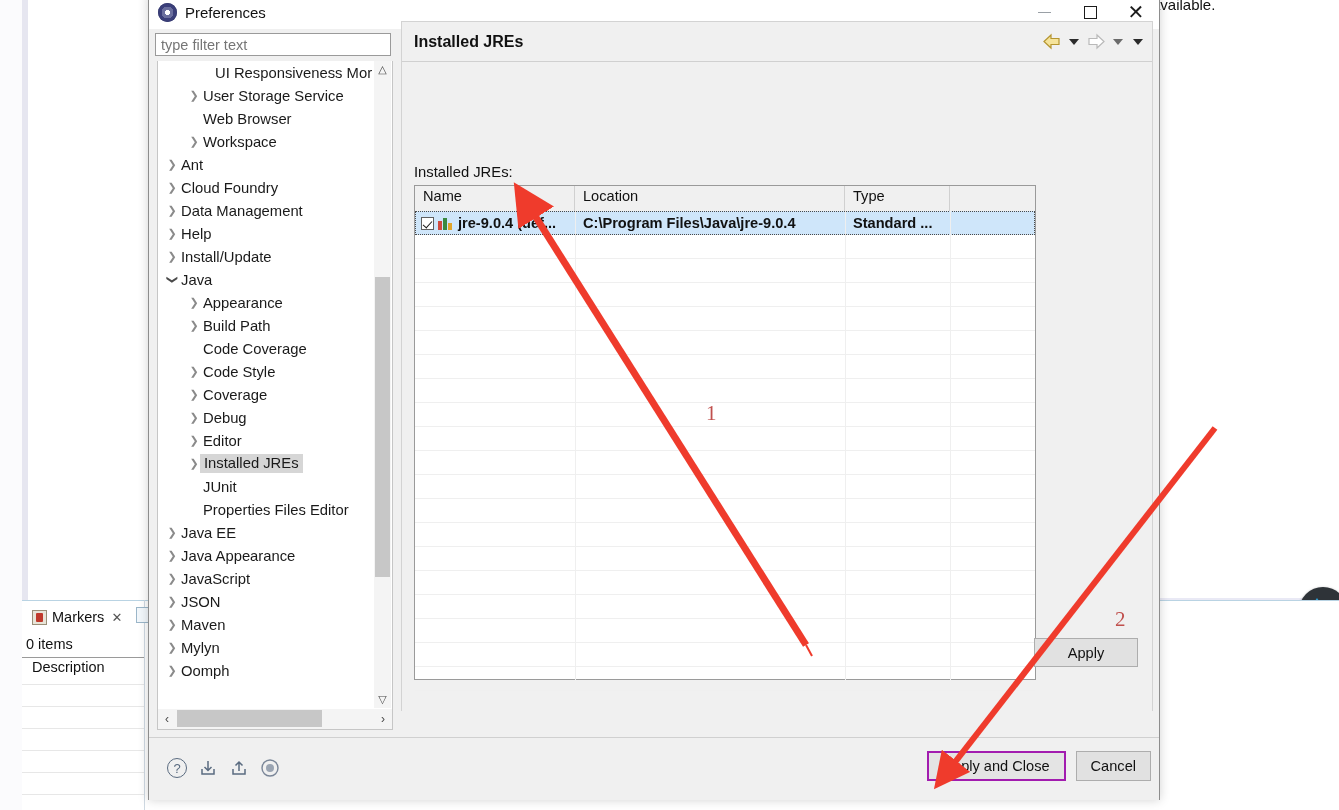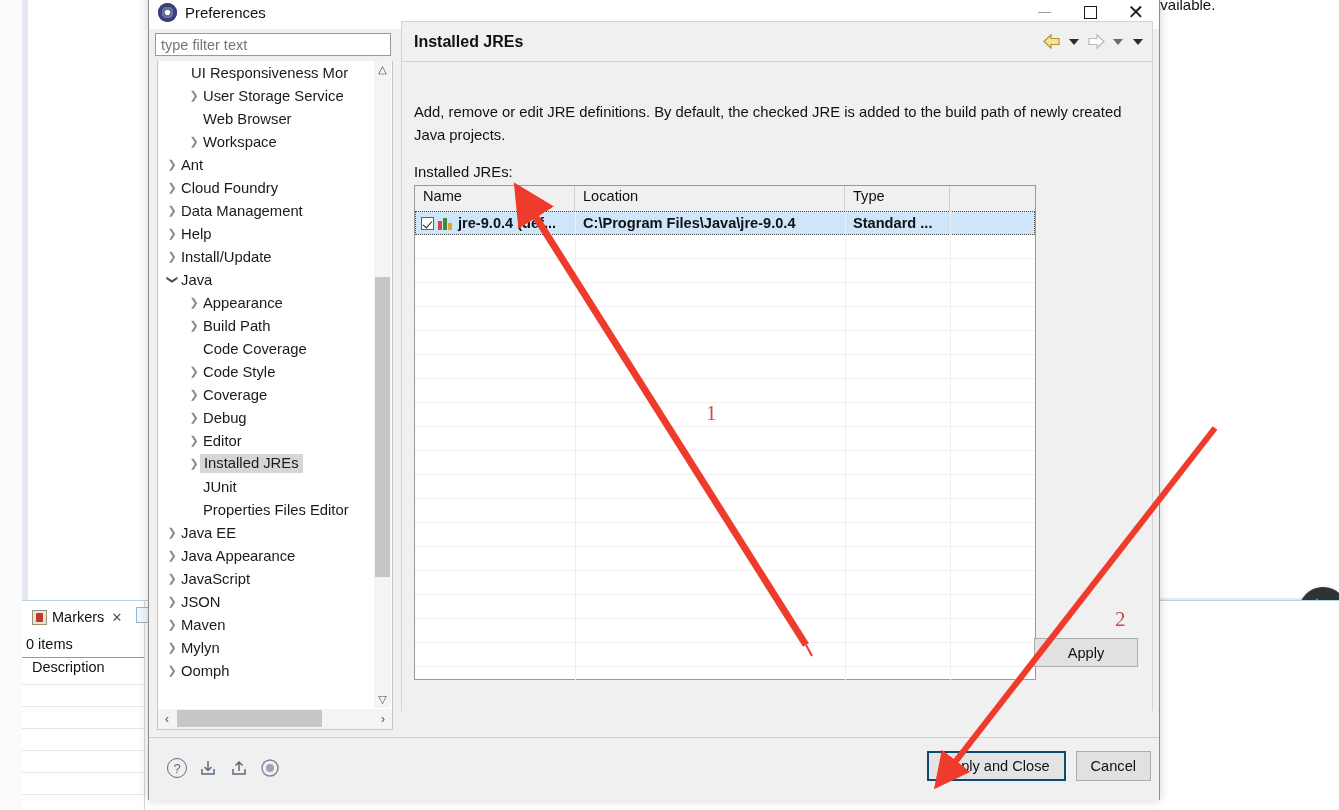--- a/index.html
+++ b/index.html
@@ -247,21 +247,21 @@
   .fi { width:20px; height:20px; position:relative; }
   .fi-help { border:1.5px solid #5a6b80; border-radius:50%; display:flex;align-items:center;justify-content:center;
              font-size:13px; color:#5a6b80; }
   .fi svg { display:block; }
   .foot-btns { position:absolute; right:8px; top:13px; display:flex; gap:10px; }
   .fbtn {
     height:30px; background:#e1e1e1; border:1px solid #adadad;
     font-size:14.6px; color:#111; display:flex; align-items:center; justify-content:center;
     padding:0 14px; font-family:"Liberation Sans", sans-serif;
   }
-  .fbtn.primary { border:2px solid #0c4a6e; background:#e4e4e4; }
+  .fbtn.primary { border:2px solid #a21caf; background:#e4e4e4; }
 
   
   .anno-num {
     position:absolute; font-size:21px; color:#c0504d;
     font-family:"Liberation Serif", serif;
   }
   svg.anno { position:absolute; left:0; top:0; width:1339px; height:810px; pointer-events:none; }
 </style>
 </head>
 <body>
@@ -328,21 +328,21 @@
         <div class="win-btn">
             <div class="wb-close">✕</div>
           </div>
       </div>
     </div>
 
     <input class="filter-box" placeholder="type filter text" style="">
 
     <div class="tree-panel">
       <div class="tree-scroll" id="tree-scroll">
-          <div class="tree-item" style="padding-left: 16px;">
+          <div class="tree-item" style="padding-left: 40px;">
             <span class="arrow"></span>
             <span class="lbl">UI Responsiveness Mor</span>
           </div>
           <div class="tree-item" style="padding-left: 28px;">
             <span class="arrow">❯</span>
             <span class="lbl">User Storage Service</span>
           </div>
           <div class="tree-item" style="padding-left: 28px;">
             <span class="arrow"></span>
             <span class="lbl">Web Browser</span>
@@ -472,21 +472,20 @@
             <svg width="20" height="17" viewBox="0 0 20 17">
                 <path d="M11 2 L18 8.5 L11 15 L11 11.5 L3 11.5 L3 5.5 L11 5.5 Z" fill="#ffffff" stroke="#b9b9b9" stroke-width="1.2"></path>
               </svg>
           </span>
           <span class="nav-caret" style="border-top-color:#6b6b6b;"></span>
           <span class="nav-caret"></span>
         </div>
       </div>
 
       <div class="content-desc">
-        <div class="desc-text">Add, remove or edit JRE definitions. By default, the checked JRE is added to the build path of newly created Java projects.</div>
         <div class="jre-label">Installed JREs:</div>
 
         <div class="table-wrap">
           <div class="thead">
             <div class="th c0">Name</div>
             <div class="th c1">Location</div>
             <div class="th c2">Type</div>
             <div class="th c3"></div>
           </div>
 

